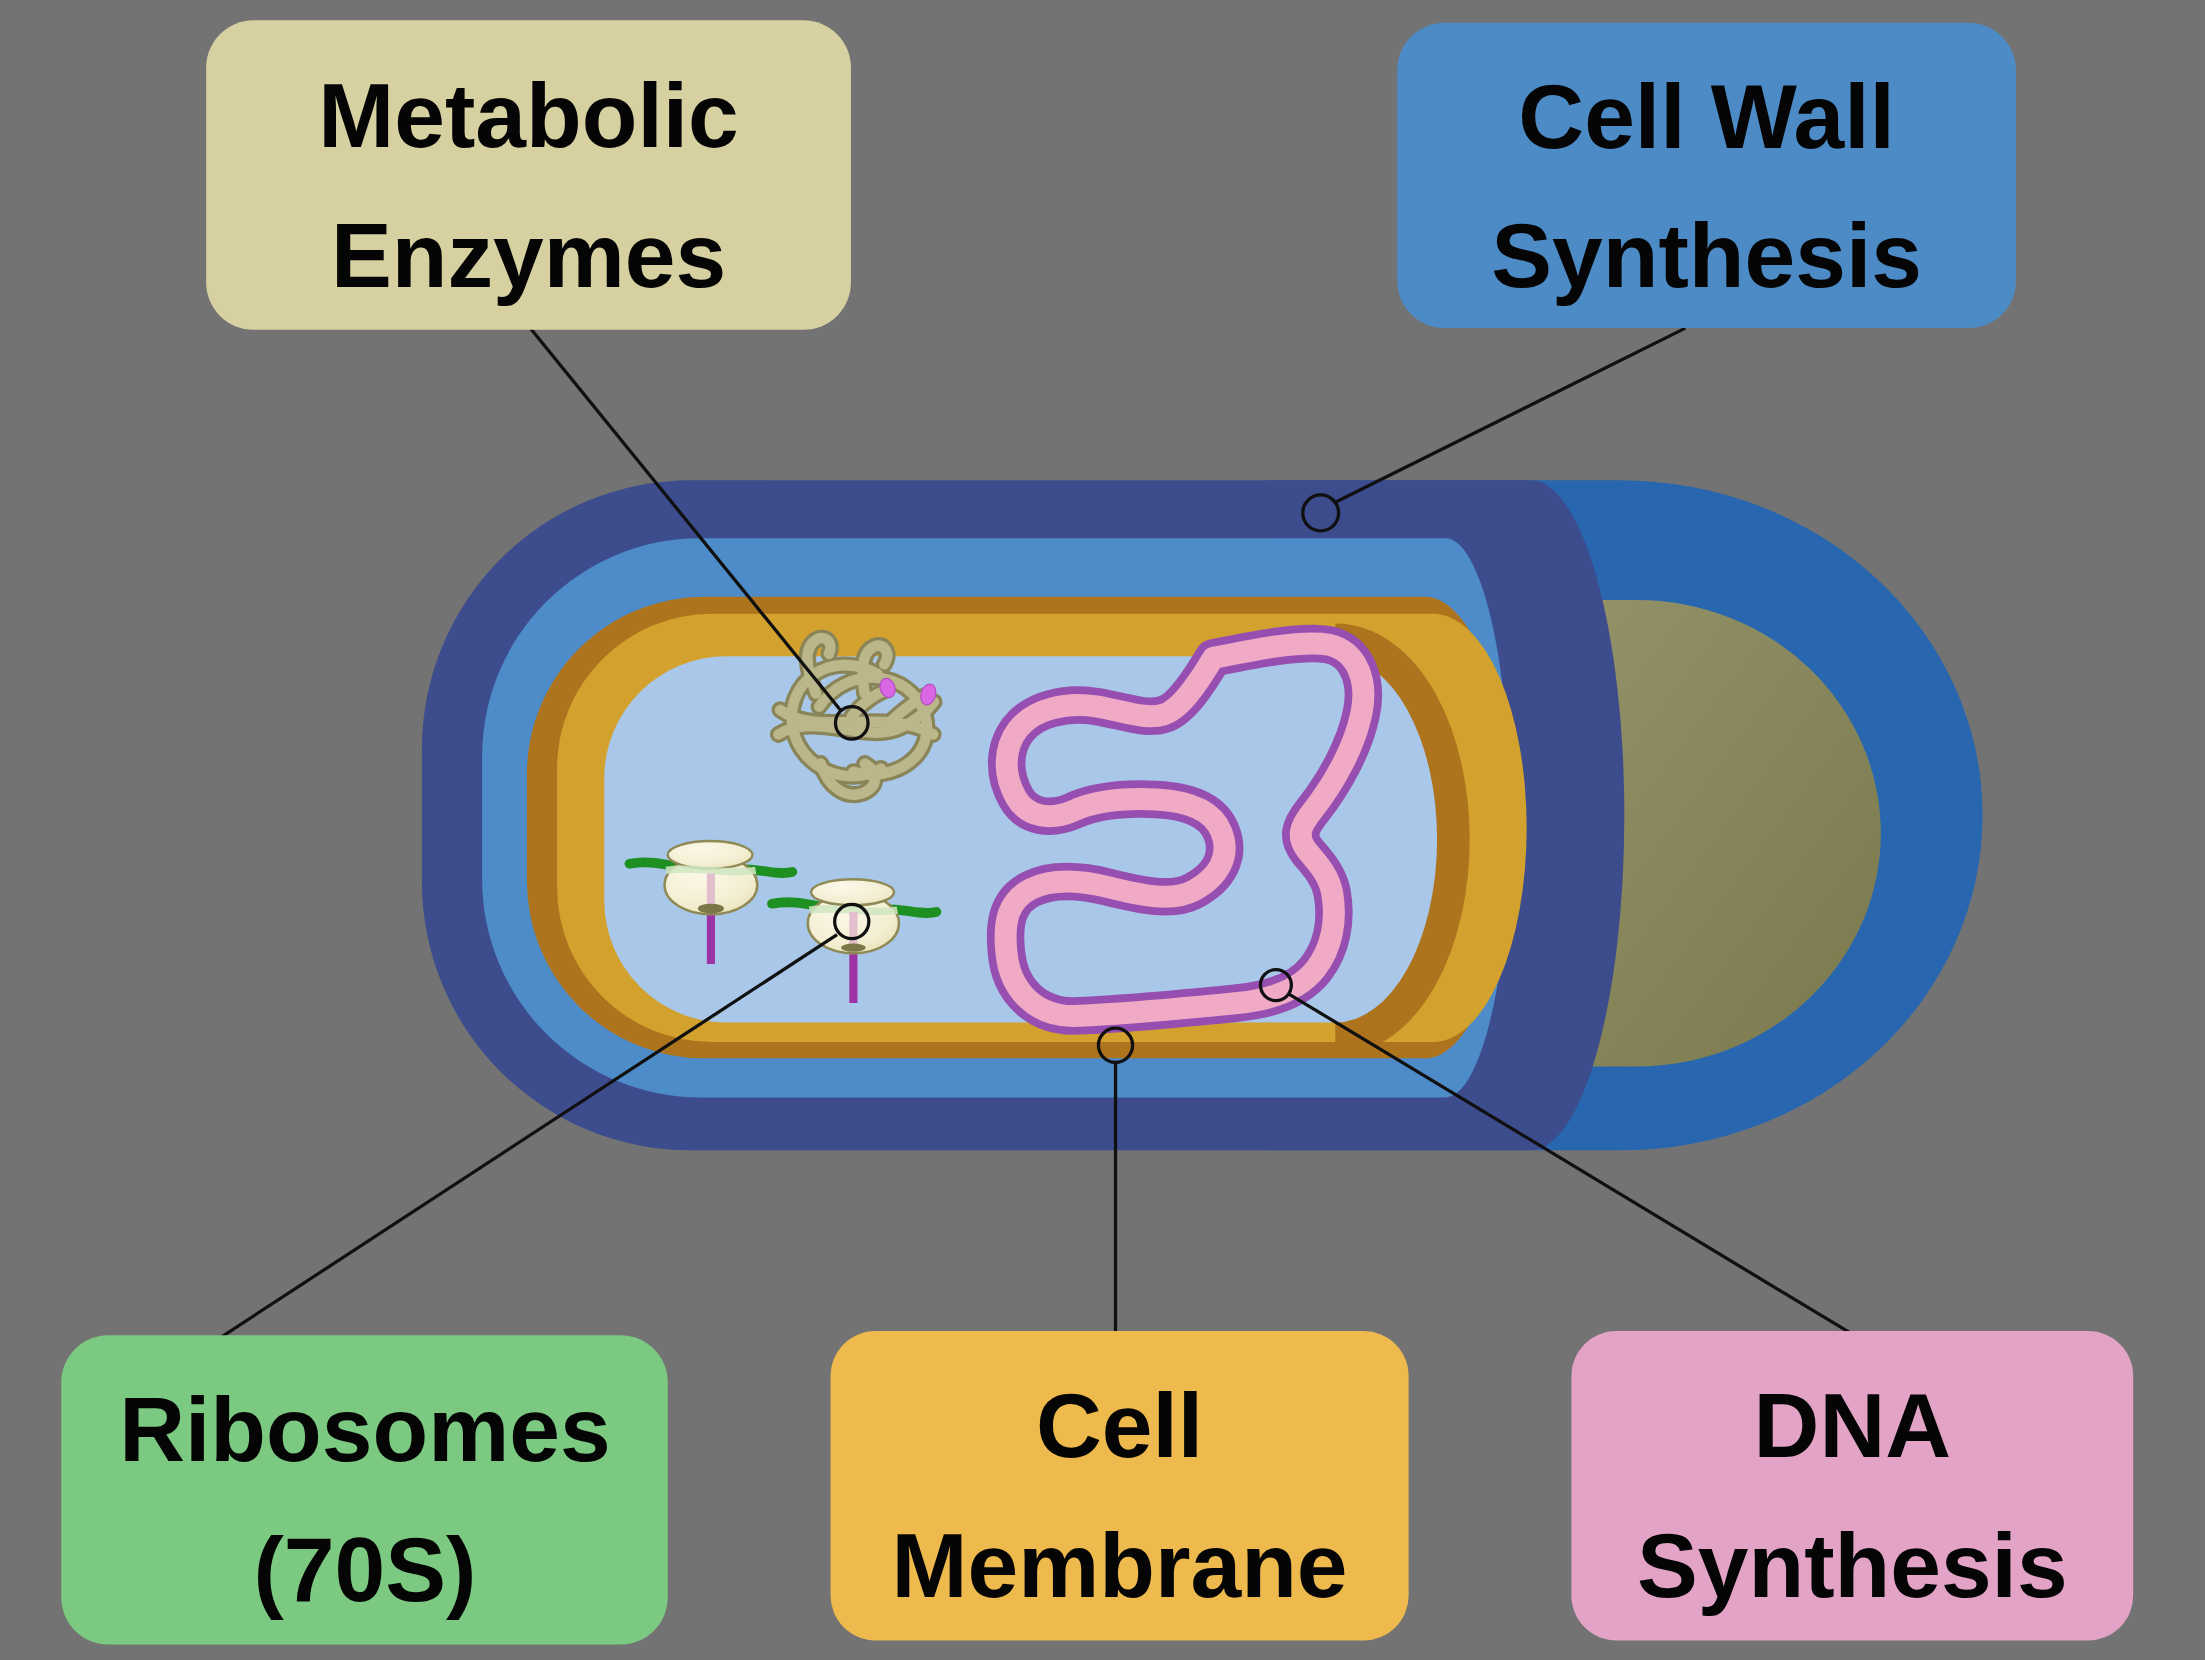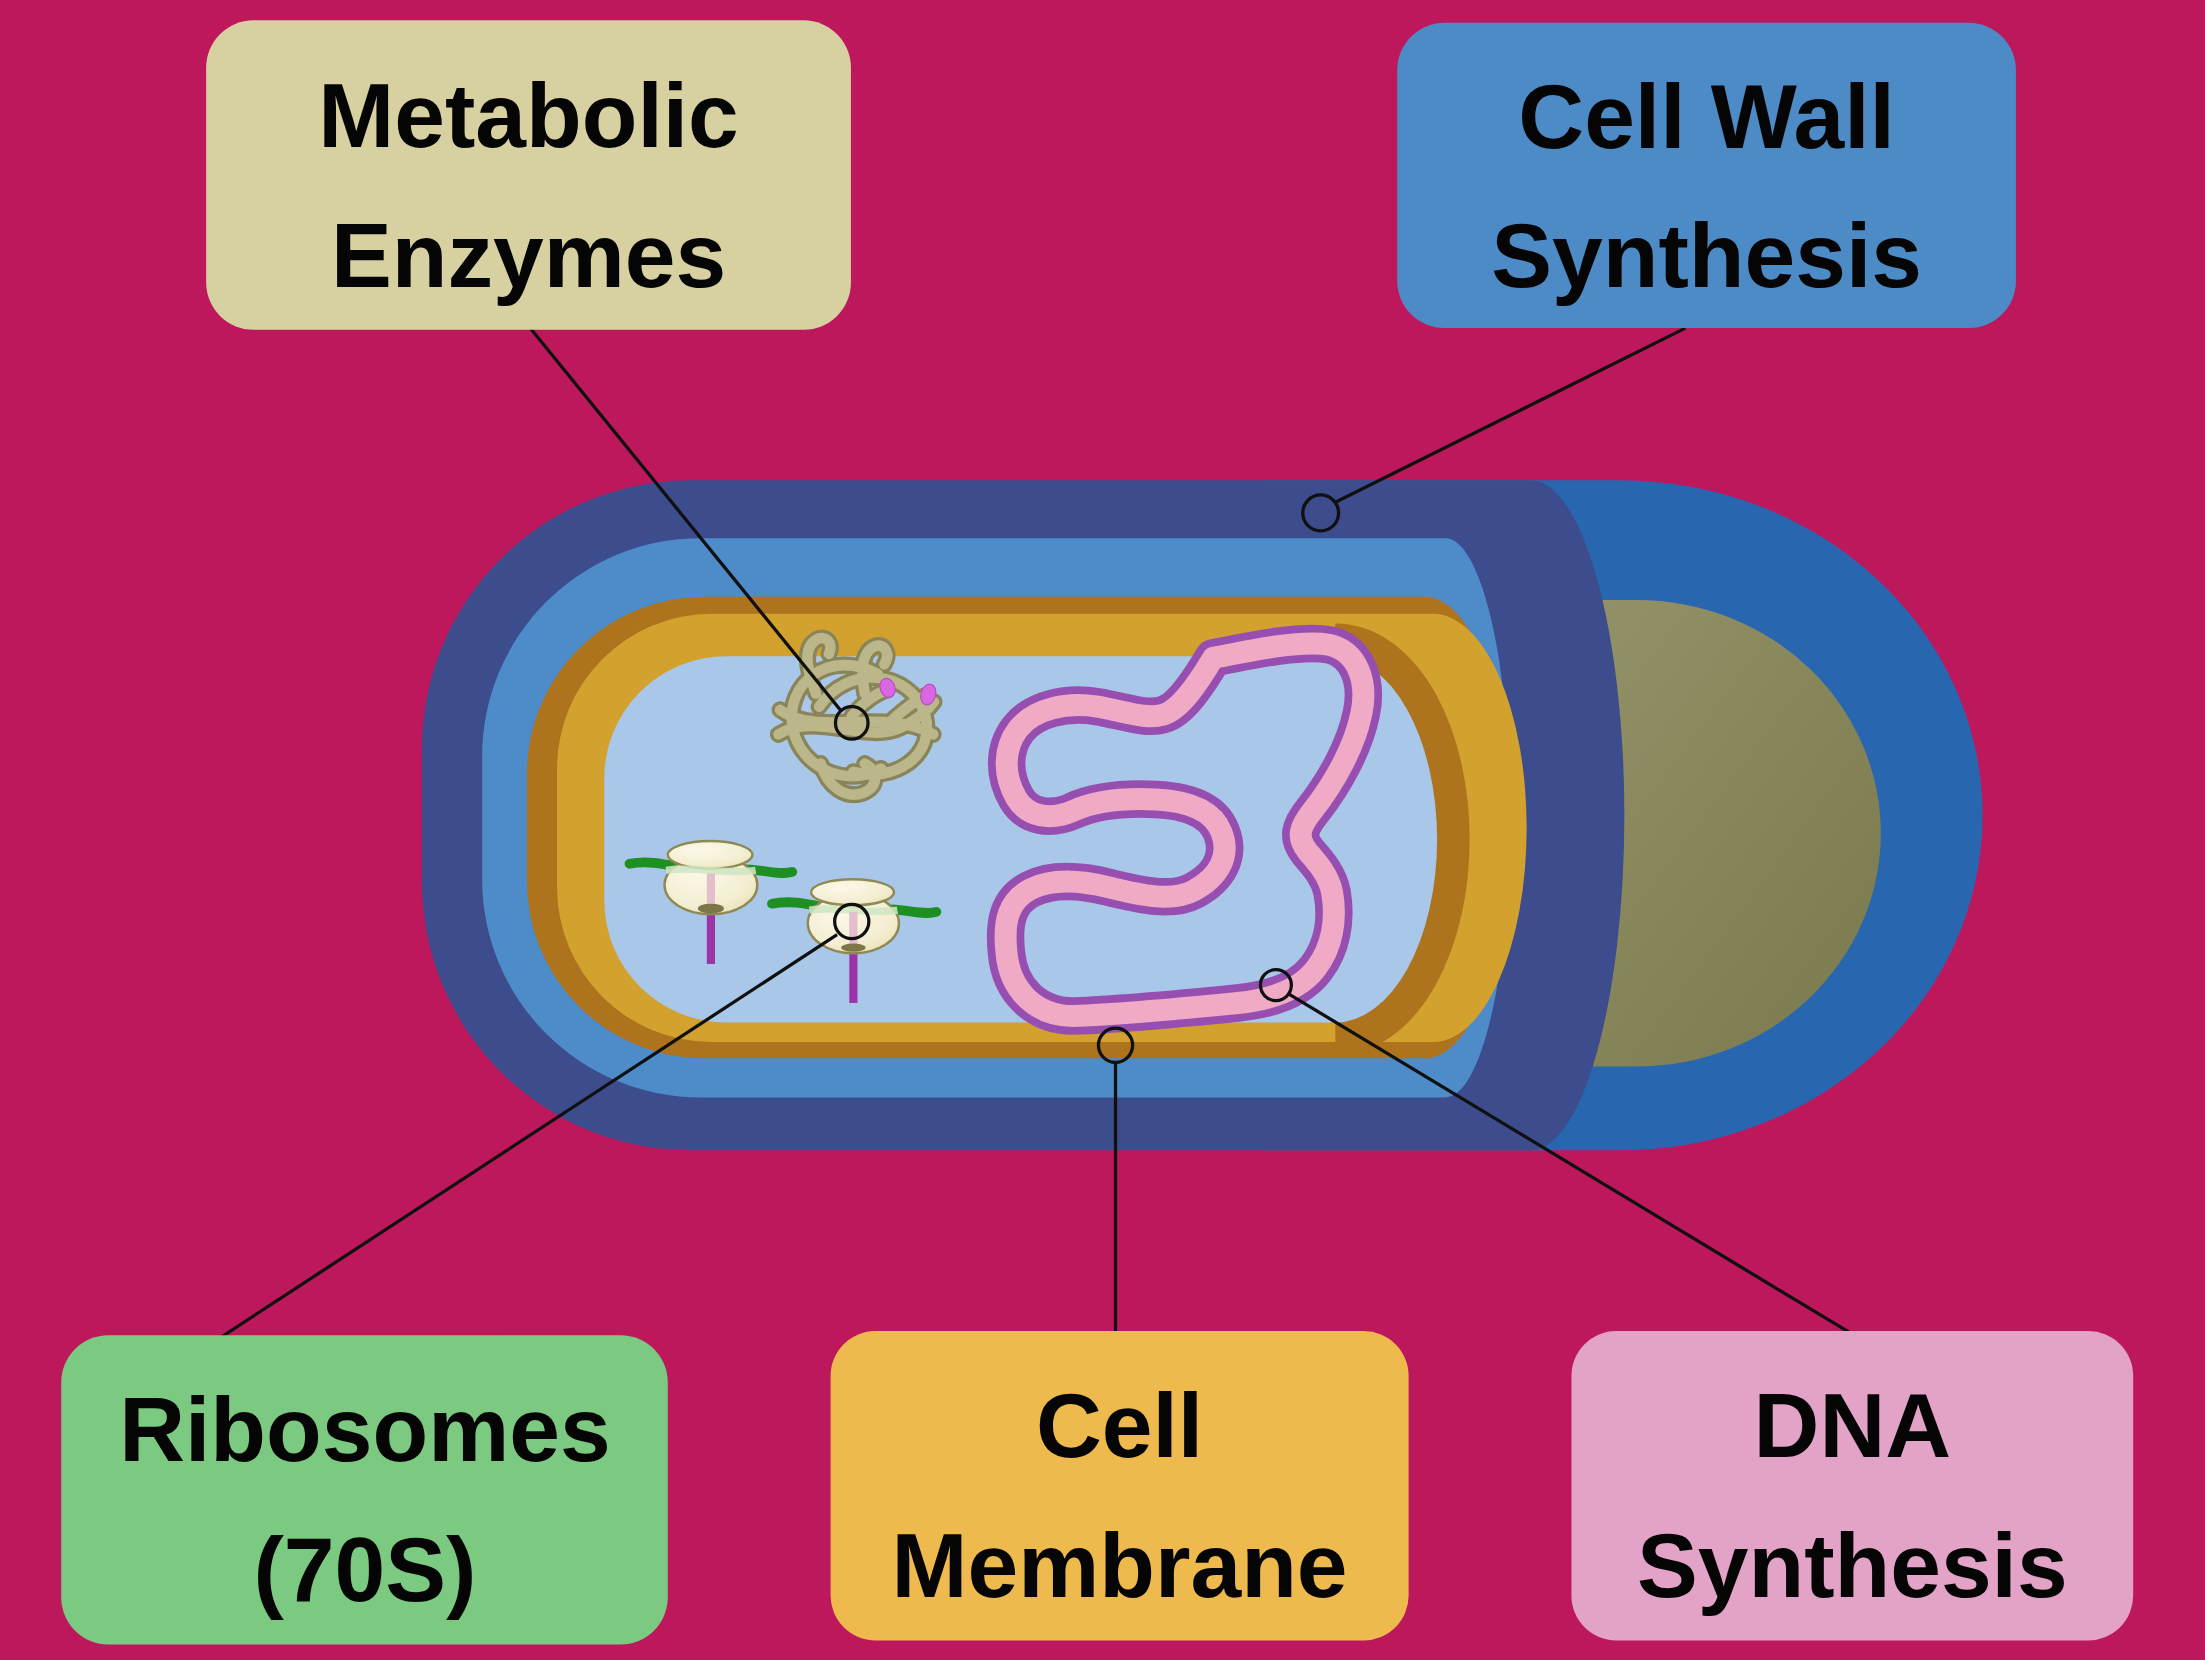--- a/index.html
+++ b/index.html
@@ -1,16 +1,16 @@
 <!DOCTYPE html>
 <html style="font-size:13px"><head>
 <meta charset="utf-8">
 <style>
   html,body{margin:0;padding:0;background:#ffffff;}
-  .stage{width:2205px;height:1660px;position:relative;background:#be185d;overflow:hidden;}
+  .stage{width:2205px;height:1660px;position:relative;background:#737373;overflow:hidden;}
   svg{display:block;}
   .label-text{font-family:"Liberation Sans", sans-serif;font-weight:bold;fill:#050505;}
 </style>
 </head>
 <body>
 
 <div class="stage">
 <svg width="2205" height="1660" viewBox="0 0 2708 2039" xmlns="http://www.w3.org/2000/svg">
   <defs>
     <radialGradient id="creamGrad" cx="38%" cy="30%" r="80%">

